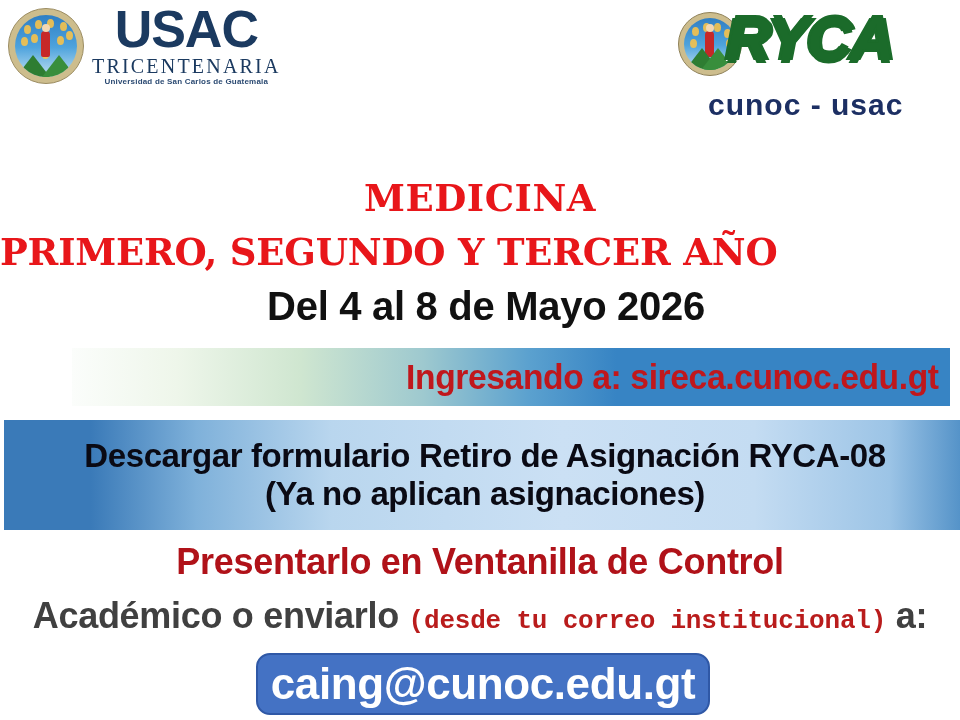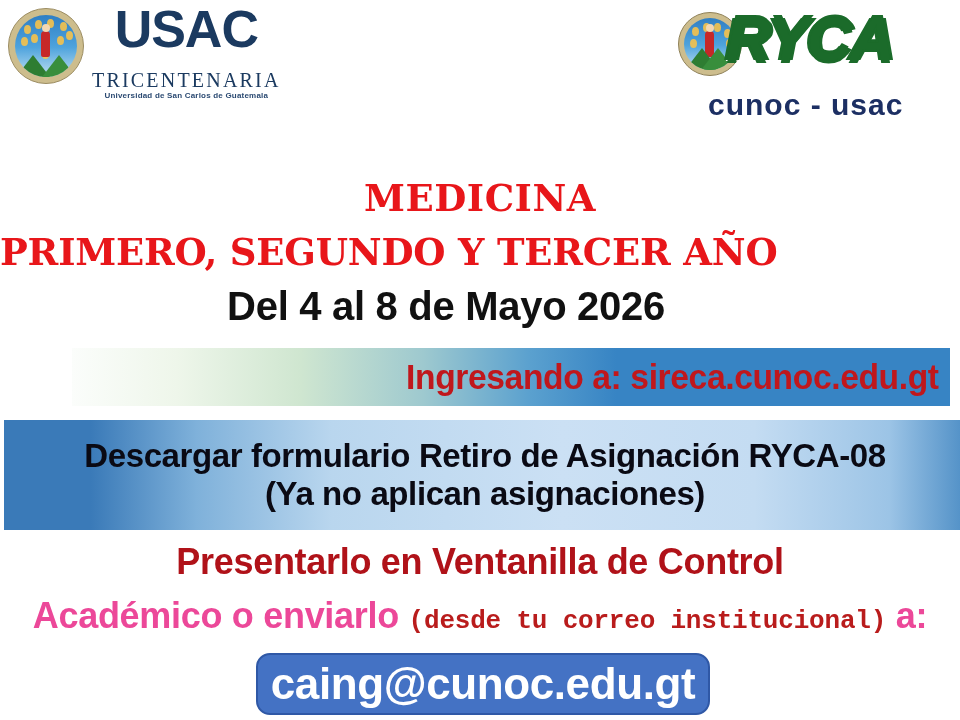--- a/index.html
+++ b/index.html
@@ -118,21 +118,21 @@
     font-size: 52px;
     letter-spacing: -1px;
     color: #1b3a60;
     line-height: .92;
   }
   .usac-tri {
     font-family: "Liberation Serif", serif;
     font-size: 20px;
     letter-spacing: 2.2px;
     color: #1b3a60;
-    margin-top: 16px;
+    margin-top: 2px;
   }
   .usac-sub {
     font-family: "Liberation Sans", sans-serif;
     font-size: 8px;
     font-weight: bold;
     letter-spacing: .2px;
     color: #2b4a72;
     margin-top: 2px;
   }
 
@@ -226,20 +226,21 @@
     position: absolute;
     left: 0;
     top: 284px;
     width: 892px;
     text-align: center;
     font-family: "Liberation Sans", sans-serif;
     font-weight: bold;
     font-size: 40px;
     color: #111111;
     letter-spacing: -.3px;
+    padding-left: 40px;
   }
 
   
   .banner-url {
     position: absolute;
     left: 72px;
     top: 348px;
     width: 878px;
     height: 58px;
     background: linear-gradient(to right,
@@ -313,21 +314,21 @@
     left: 0;
     top: 595px;
     width: 960px;
     text-align: center;
     white-space: nowrap;
   }
   .present-2 .big {
     font-family: "Liberation Sans", sans-serif;
     font-weight: bold;
     font-size: 36px;
-    color: #ec4899;
+    color: #404040;
     letter-spacing: -.3px;
   }
   .present-2 .small {
     font-family: Liberation Mono, monospace;
     font-weight: bold;
     font-size: 26px;
     color: #b91c1c;
     letter-spacing: -.2px;
     vertical-align: baseline;
   }

